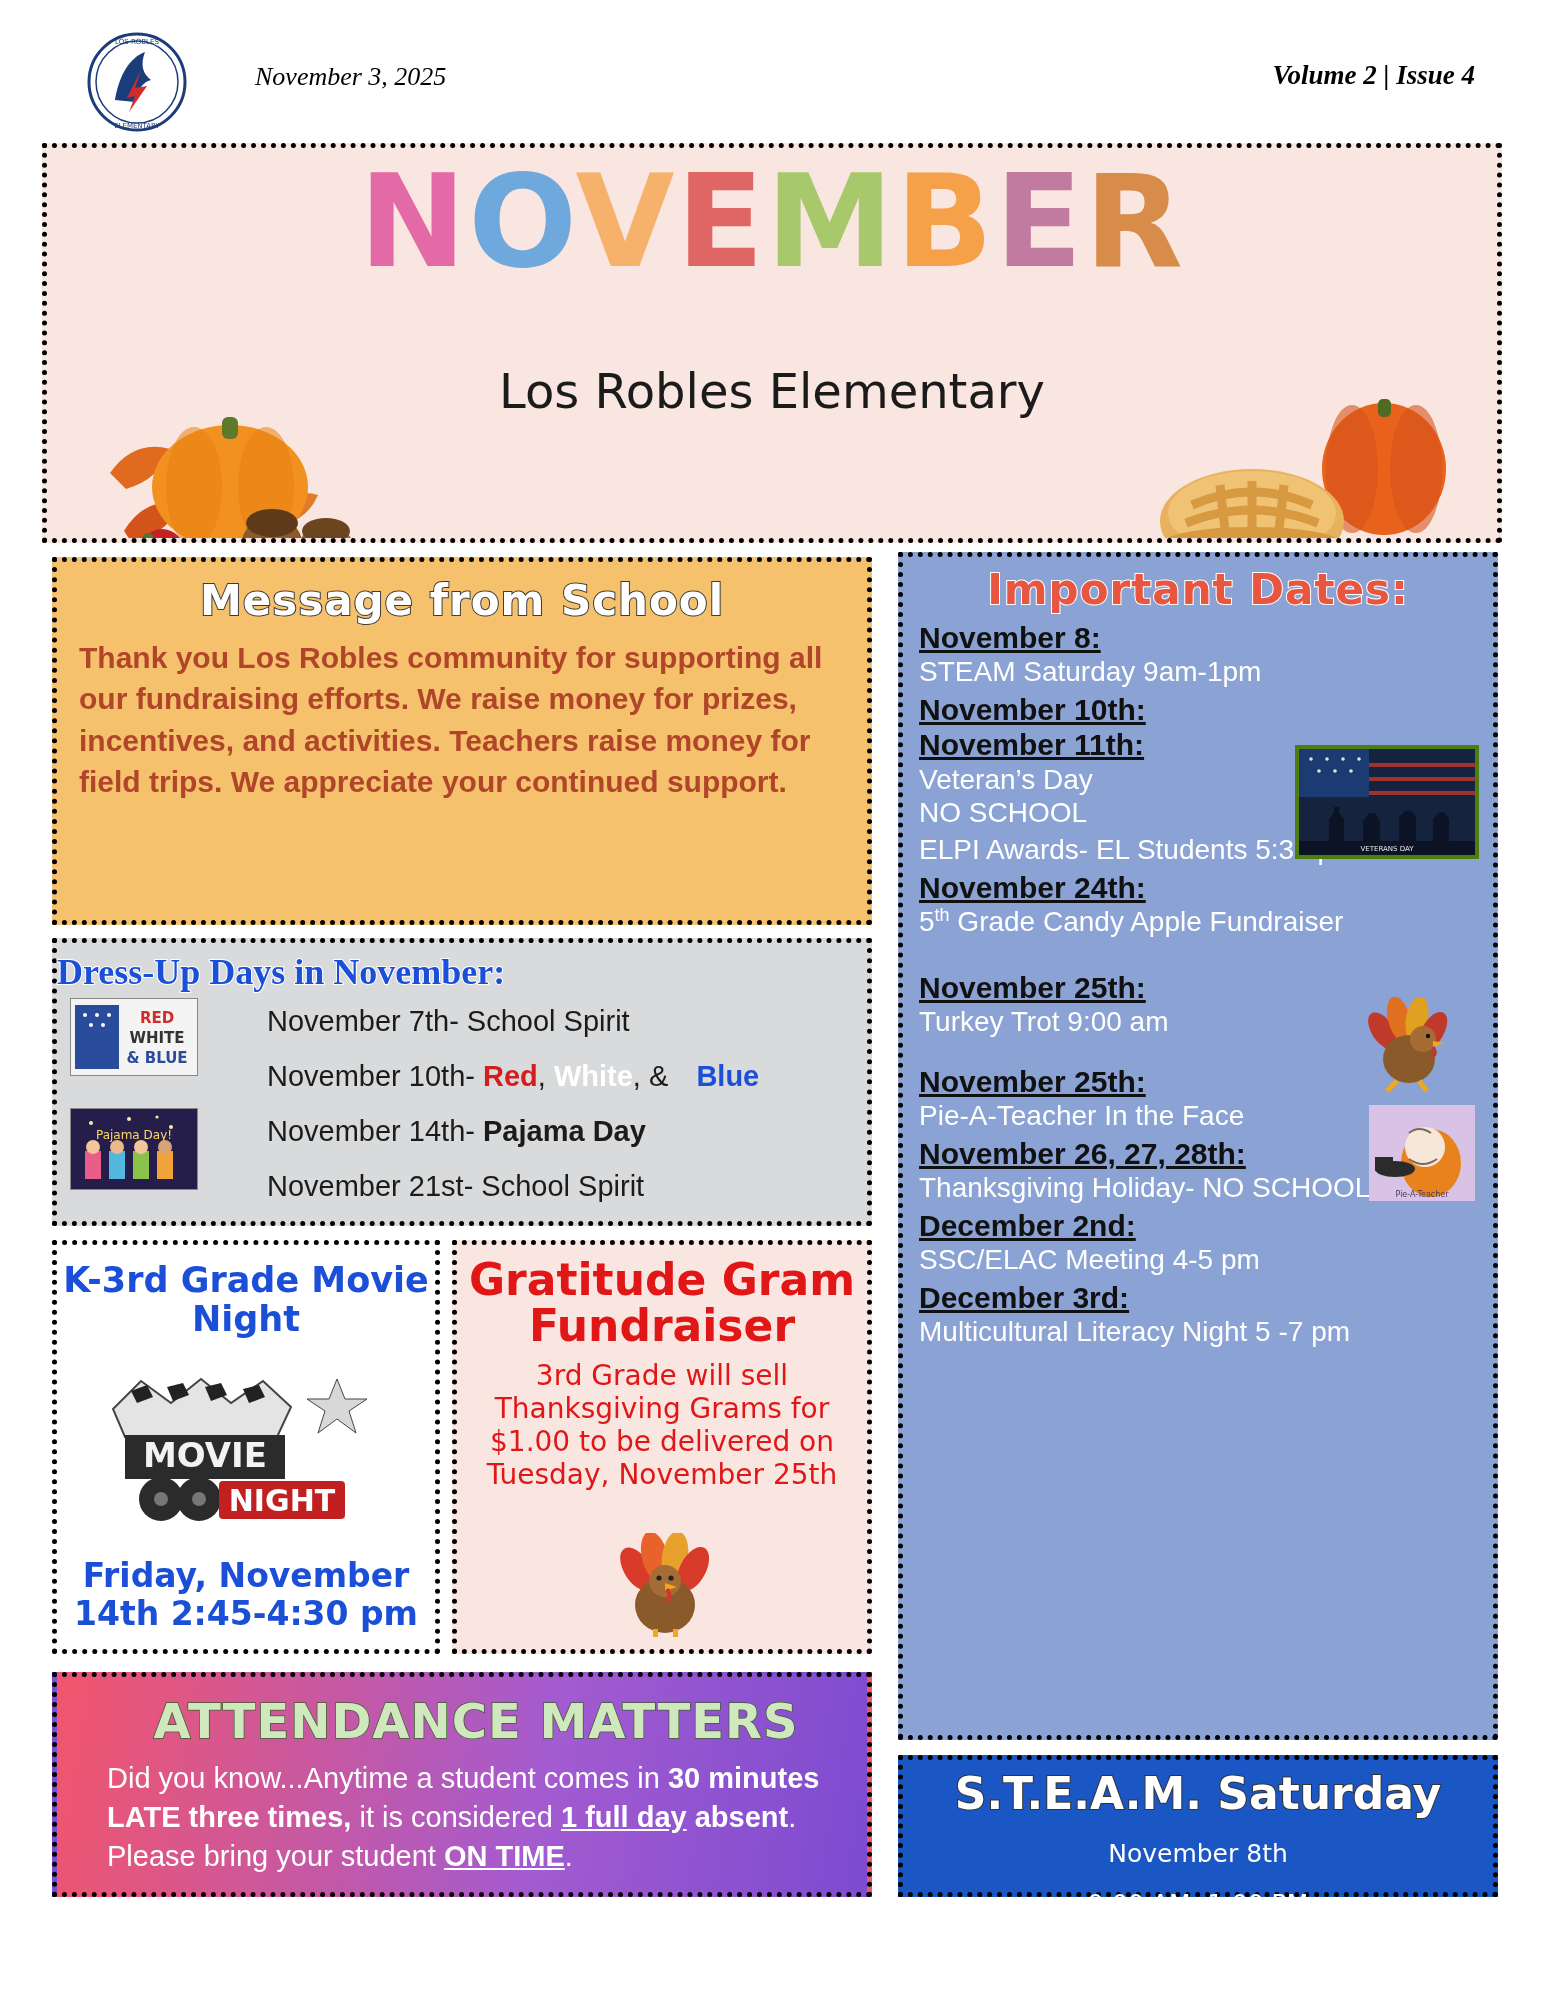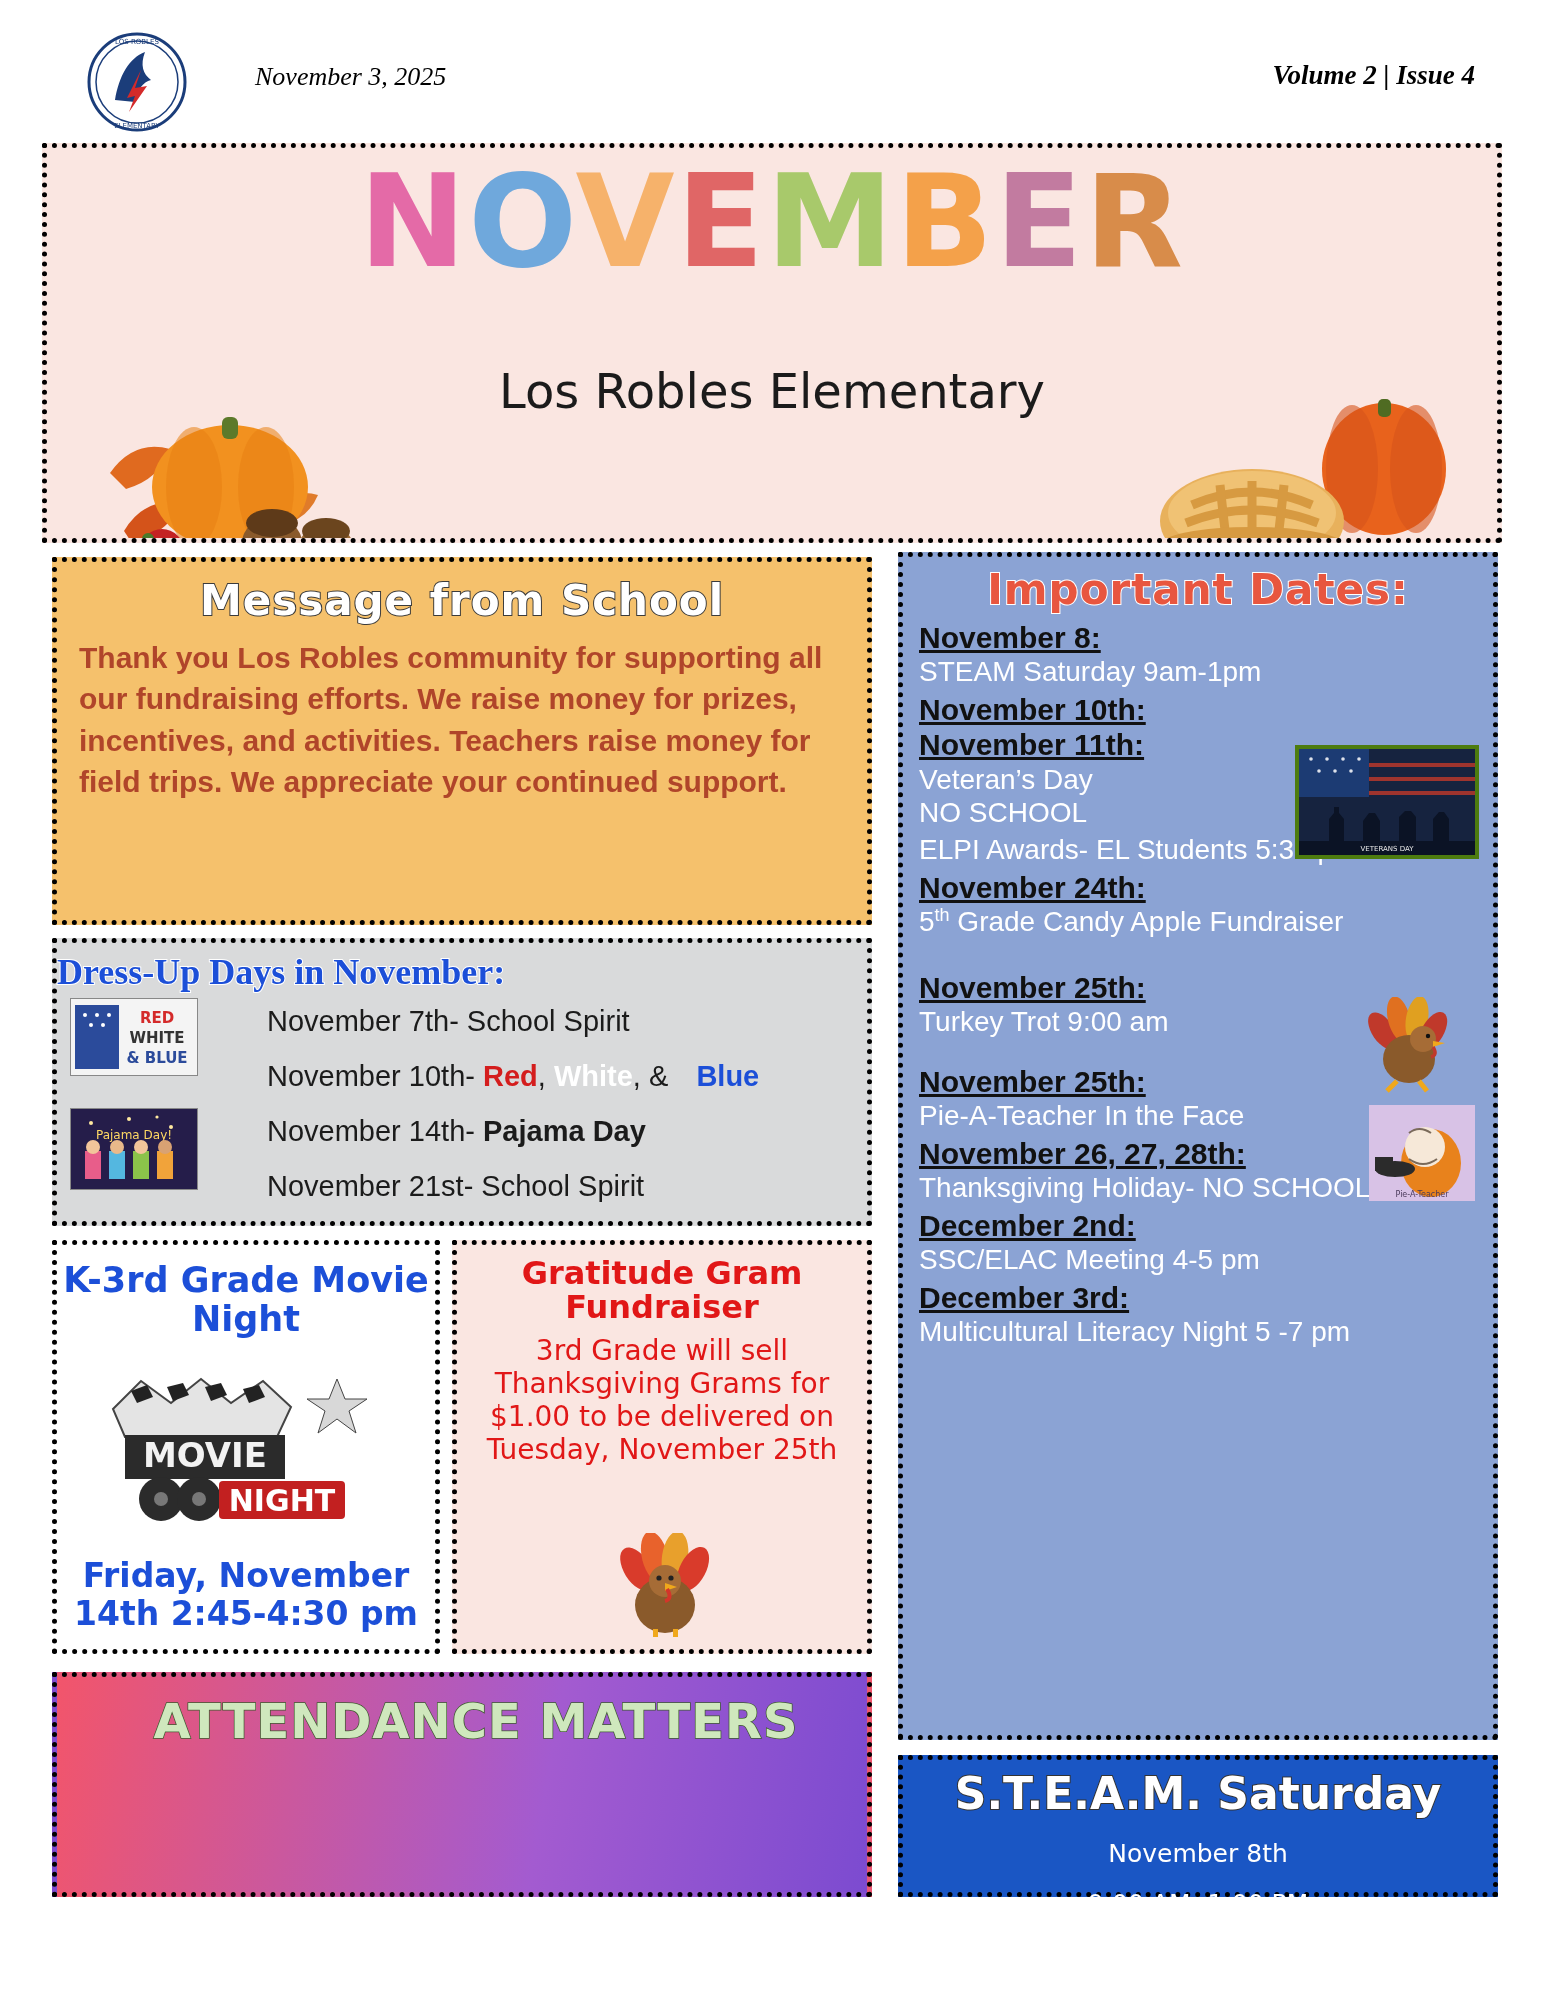--- a/index.html
+++ b/index.html
@@ -207,21 +207,21 @@
     top: 1240px;
     width: 420px;
     height: 414px;
     background: #fae6e1;
   }
   .gram-title {
     margin-top: 12px;
     text-align: center;
     font-family: "DejaVu Sans", sans-serif;
     font-weight: bold;
-    font-size: 32px;
+    font-size: 44px;
     line-height: 1.05;
     color: #e11717;
   }
   .gram-body {
     margin: 10px 16px 0 16px;
     text-align: center;
     font-family: "DejaVu Sans", sans-serif;
     font-size: 28px;
     line-height: 1.18;
     color: #e11717;
@@ -508,20 +508,23 @@
       <polygon points="68,50 80,54 68,58" fill="#f0a81c"></polygon>
       <path d="M70 56 q6 10 -2 12" stroke="#d4352a" stroke-width="4" fill="none"></path>
       <rect x="56" y="96" width="5" height="8" fill="#f0a81c"></rect>
       <rect x="76" y="96" width="5" height="8" fill="#f0a81c"></rect>
     </svg>
   </div>
 </div>
 
 <div class="dotbox att-box">
   <div class="att-title">ATTENDANCE MATTERS</div>
+  <div class="att-body">
+    <span>Did you know...Anytime a student comes in </span><b>30 minutes LATE three times,</b><span> it is considered </span><b><u>1 full day</u></b><b> absent</b><span>. Please bring your student </span><b><u>ON TIME</u></b><span>.</span>
+  </div>
 </div>
 
 <div class="dotbox dates-box">
   <div class="dates-title">Important Dates:</div>
   <div class="dates-list">
     <div>
       <div class="date-head">November 8:</div>
       <div class="date-sub">STEAM Saturday 9am-1pm</div>
     </div>
     <div>

